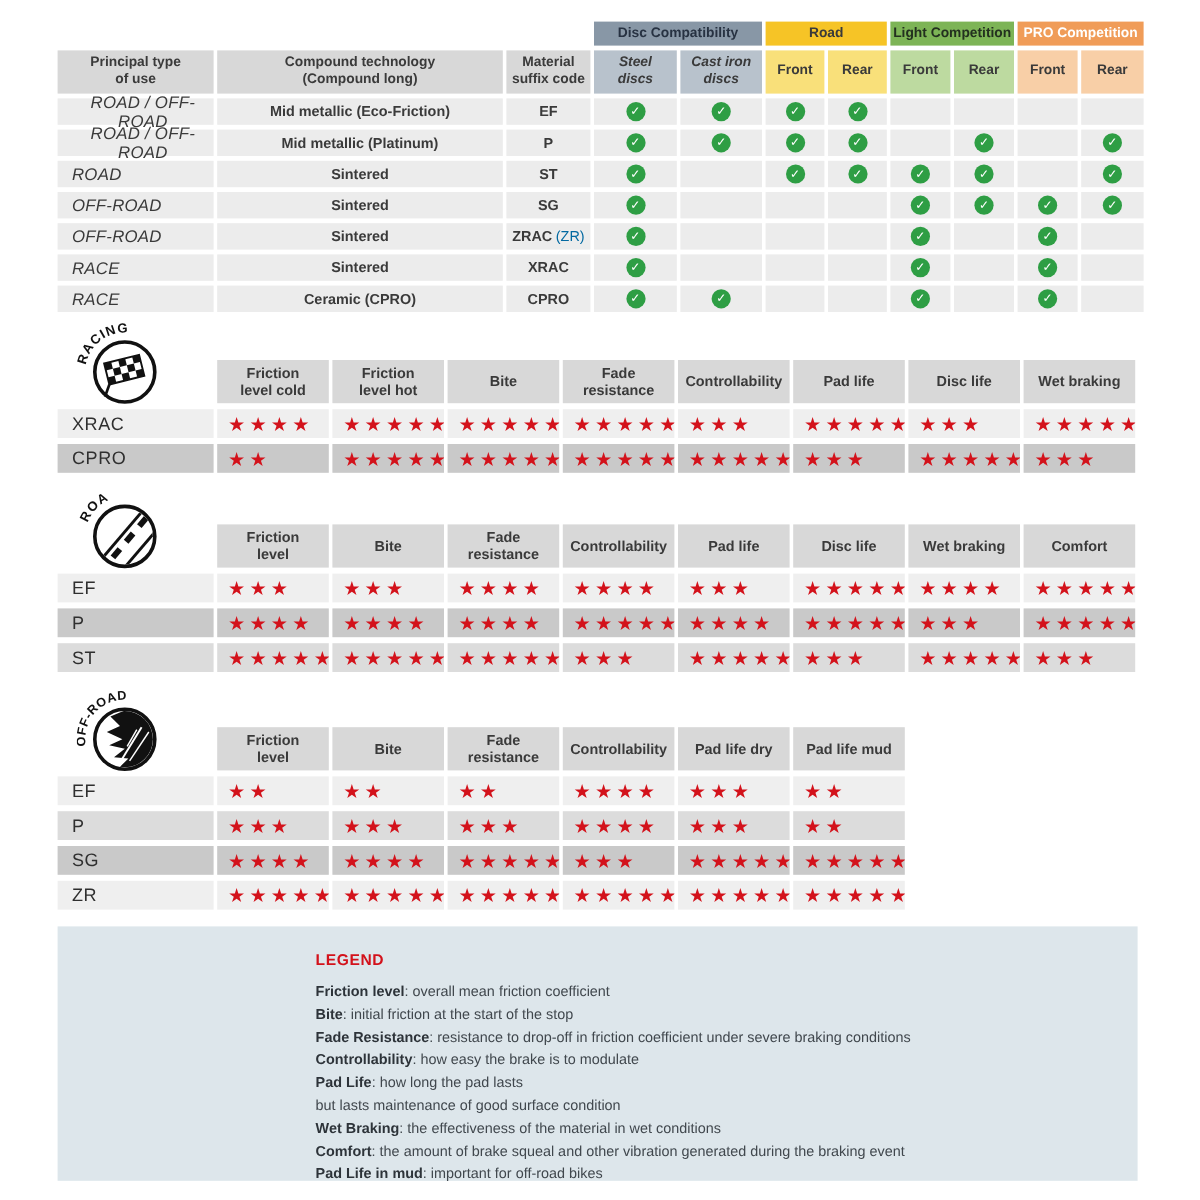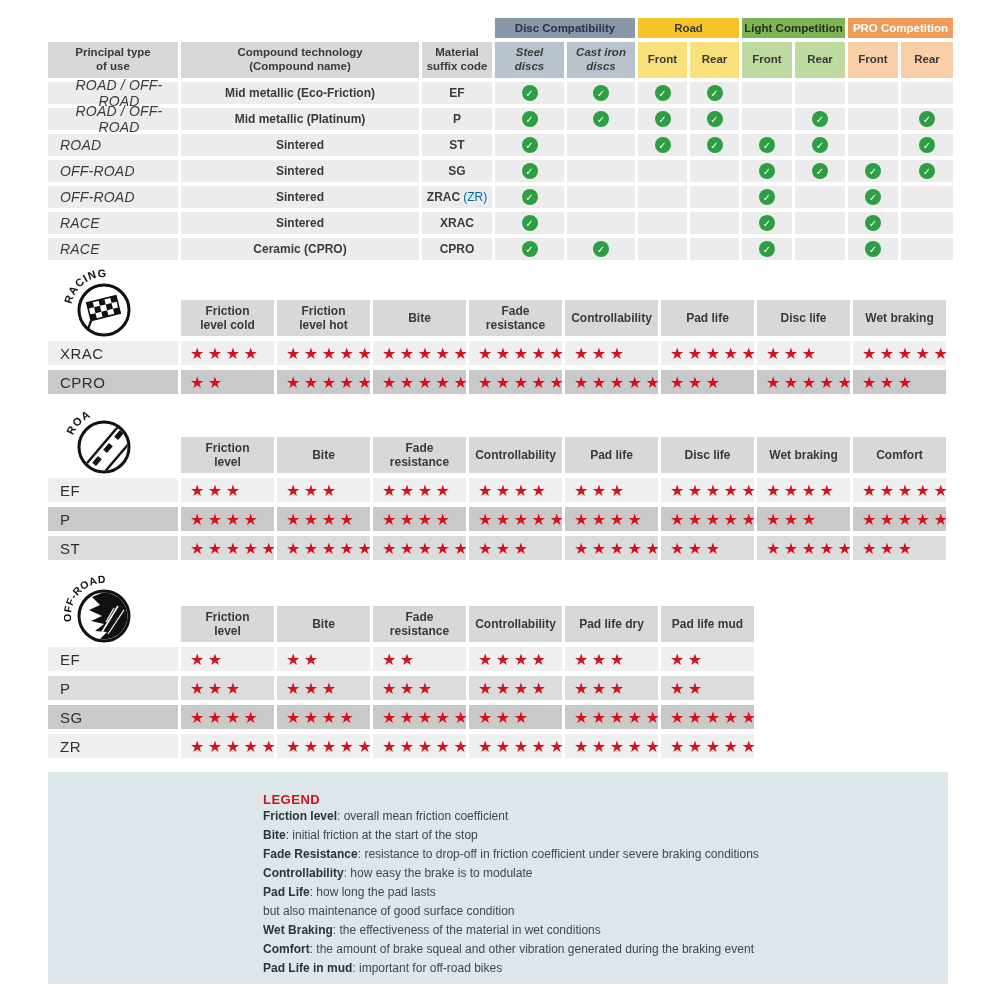--- a/index.html
+++ b/index.html
@@ -41,40 +41,40 @@
   .rhead { height:36px; background:var(--header-bg); font-weight:bold; font-size:12px; line-height:1.2; white-space:pre-line; }
   .rlabel { height:24px; justify-content:flex-start; padding-left:12px; font-size:15px; letter-spacing:.5px; color:#2f2f2f; }
   .stars { height:24px; justify-content:flex-start; padding-left:9px; color:var(--star);
            font-family:"DejaVu Sans",sans-serif; font-size:16px; letter-spacing:3.5px; overflow:hidden; }
   .shade-light  { background:var(--row-light); }
   .shade-medium { background:var(--row-medium); }
   .shade-dark   { background:var(--row-dark); }
 
   
   .legend { margin-top:14px; width:900px; height:212px; background:var(--legend-bg); padding:20px 20px 0 215px; }
-  .legend-title { color:var(--star); font-weight:bold; font-size:13px; letter-spacing:.5px; margin-bottom:0; }
+  .legend-title { color:var(--star); font-weight:bold; font-size:13px; letter-spacing:.5px; margin-bottom:10px; }
   .legend-line { font-size:12px; line-height:19px; color:#40474d; }
   .legend-line strong { color:#2d3339; }
 </style>
 </head>
 <body>
 
 <div class="page">
 
   <div class="compat">
     <div class="span3"></div>
     <div class="cell group g-disc span2">Disc Compatibility</div>
     <div class="cell group g-road span2">Road</div>
     <div class="cell group g-light span2">Light Competition</div>
     <div class="cell group g-pro span2">PRO Competition</div>
 
     <div class="cell chead">Principal type
 of use</div>
     <div class="cell chead">Compound technology
-(Compound name)</div>
+(Compound long)</div>
     <div class="cell chead">Material
 suffix code</div>
     <div class="cell chead sub-disc">Steel
 discs</div>
     <div class="cell chead sub-disc">Cast iron
 discs</div>
     <div class="cell chead sub-road">Front</div>
     <div class="cell chead sub-road">Rear</div>
     <div class="cell chead sub-light">Front</div>
     <div class="cell chead sub-light">Rear</div>
@@ -404,20 +404,20 @@
     </div>
 
   <div class="legend">
     <div class="legend-title">LEGEND</div>
     <div>
         <div class="legend-line"><strong>Friction level</strong>: overall mean friction coefficient</div>
         <div class="legend-line"><strong>Bite</strong>: initial friction at the start of the stop</div>
         <div class="legend-line"><strong>Fade Resistance</strong>: resistance to drop-off in friction coefficient under severe braking conditions</div>
         <div class="legend-line"><strong>Controllability</strong>: how easy the brake is to modulate</div>
         <div class="legend-line"><strong>Pad Life</strong>: how long the pad lasts</div>
-        <div class="legend-line">but also maintenance of good surface condition</div>
+        <div class="legend-line">but lasts maintenance of good surface condition</div>
         <div class="legend-line"><strong>Wet Braking</strong>: the effectiveness of the material in wet conditions</div>
         <div class="legend-line"><strong>Comfort</strong>: the amount of brake squeal and other vibration generated during the braking event</div>
         <div class="legend-line"><strong>Pad Life in mud</strong>: important for off-road bikes</div>
       </div>
   </div>
 
 </div>
 
 </body></html>

